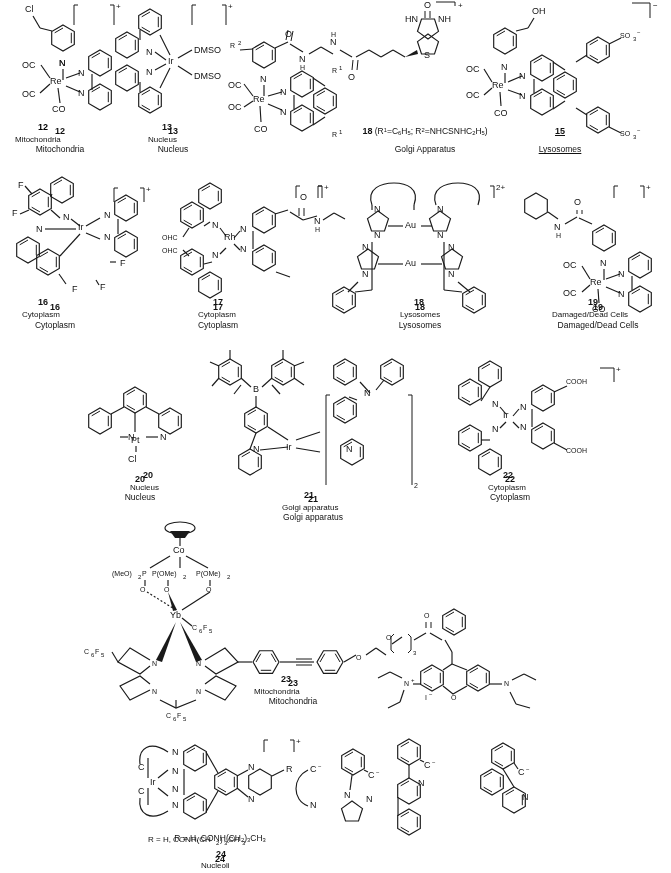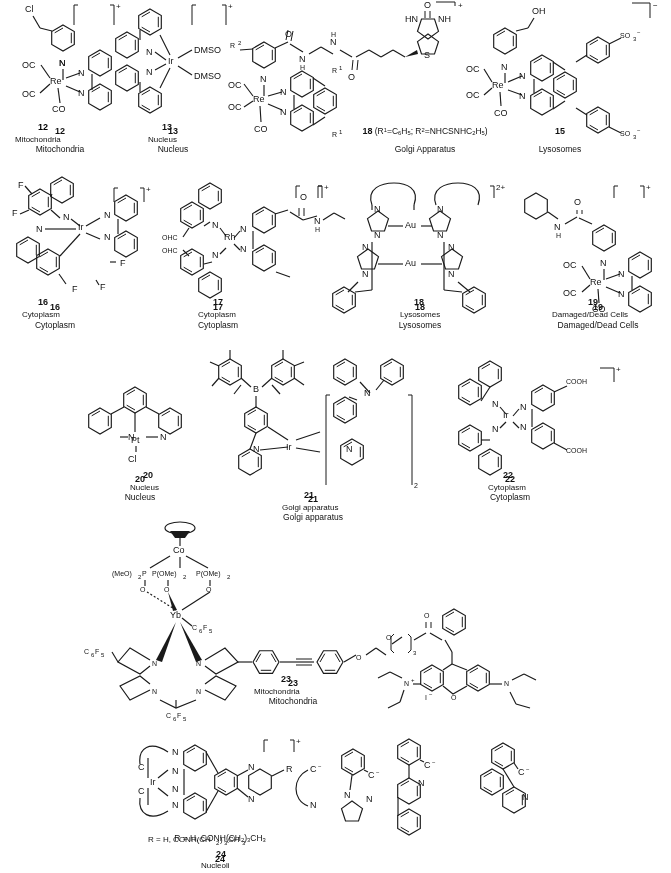--- a/index.html
+++ b/index.html
@@ -626,21 +626,21 @@
     <span class="loc">Mitochondria</span>
   </div>
   <div class="cap" style="left:118px;top:120px;width:110px;">
     <span class="num">13</span><br>
     <span class="loc">Nucleus</span>
   </div>
   <div class="cap" style="left:330px;top:120px;width:190px;">
     <span class="num">18</span><span class="loc"> (R<sup>1</sup>=C<sub>6</sub>H<sub>5</sub>; R<sup>2</sup>=NHCSNHC<sub>2</sub>H<sub>5</sub>)</span><br>
     <span class="loc">Golgi Apparatus</span>
   </div>
-  <div class="cap" style="left:505px;top:120px;width:110px;">
+  <div class="cap" style="left:505px;top:120px;width:110px;text-decoration:underline;">
     <span class="num">15</span><br>
     <span class="loc">Lysosomes</span>
   </div>
   <div class="cap" style="left:0px;top:296px;width:110px;">
     <span class="num">16</span><br>
     <span class="loc">Cytoplasm</span>
   </div>
   <div class="cap" style="left:163px;top:296px;width:110px;">
     <span class="num">17</span><br>
     <span class="loc">Cytoplasm</span>

